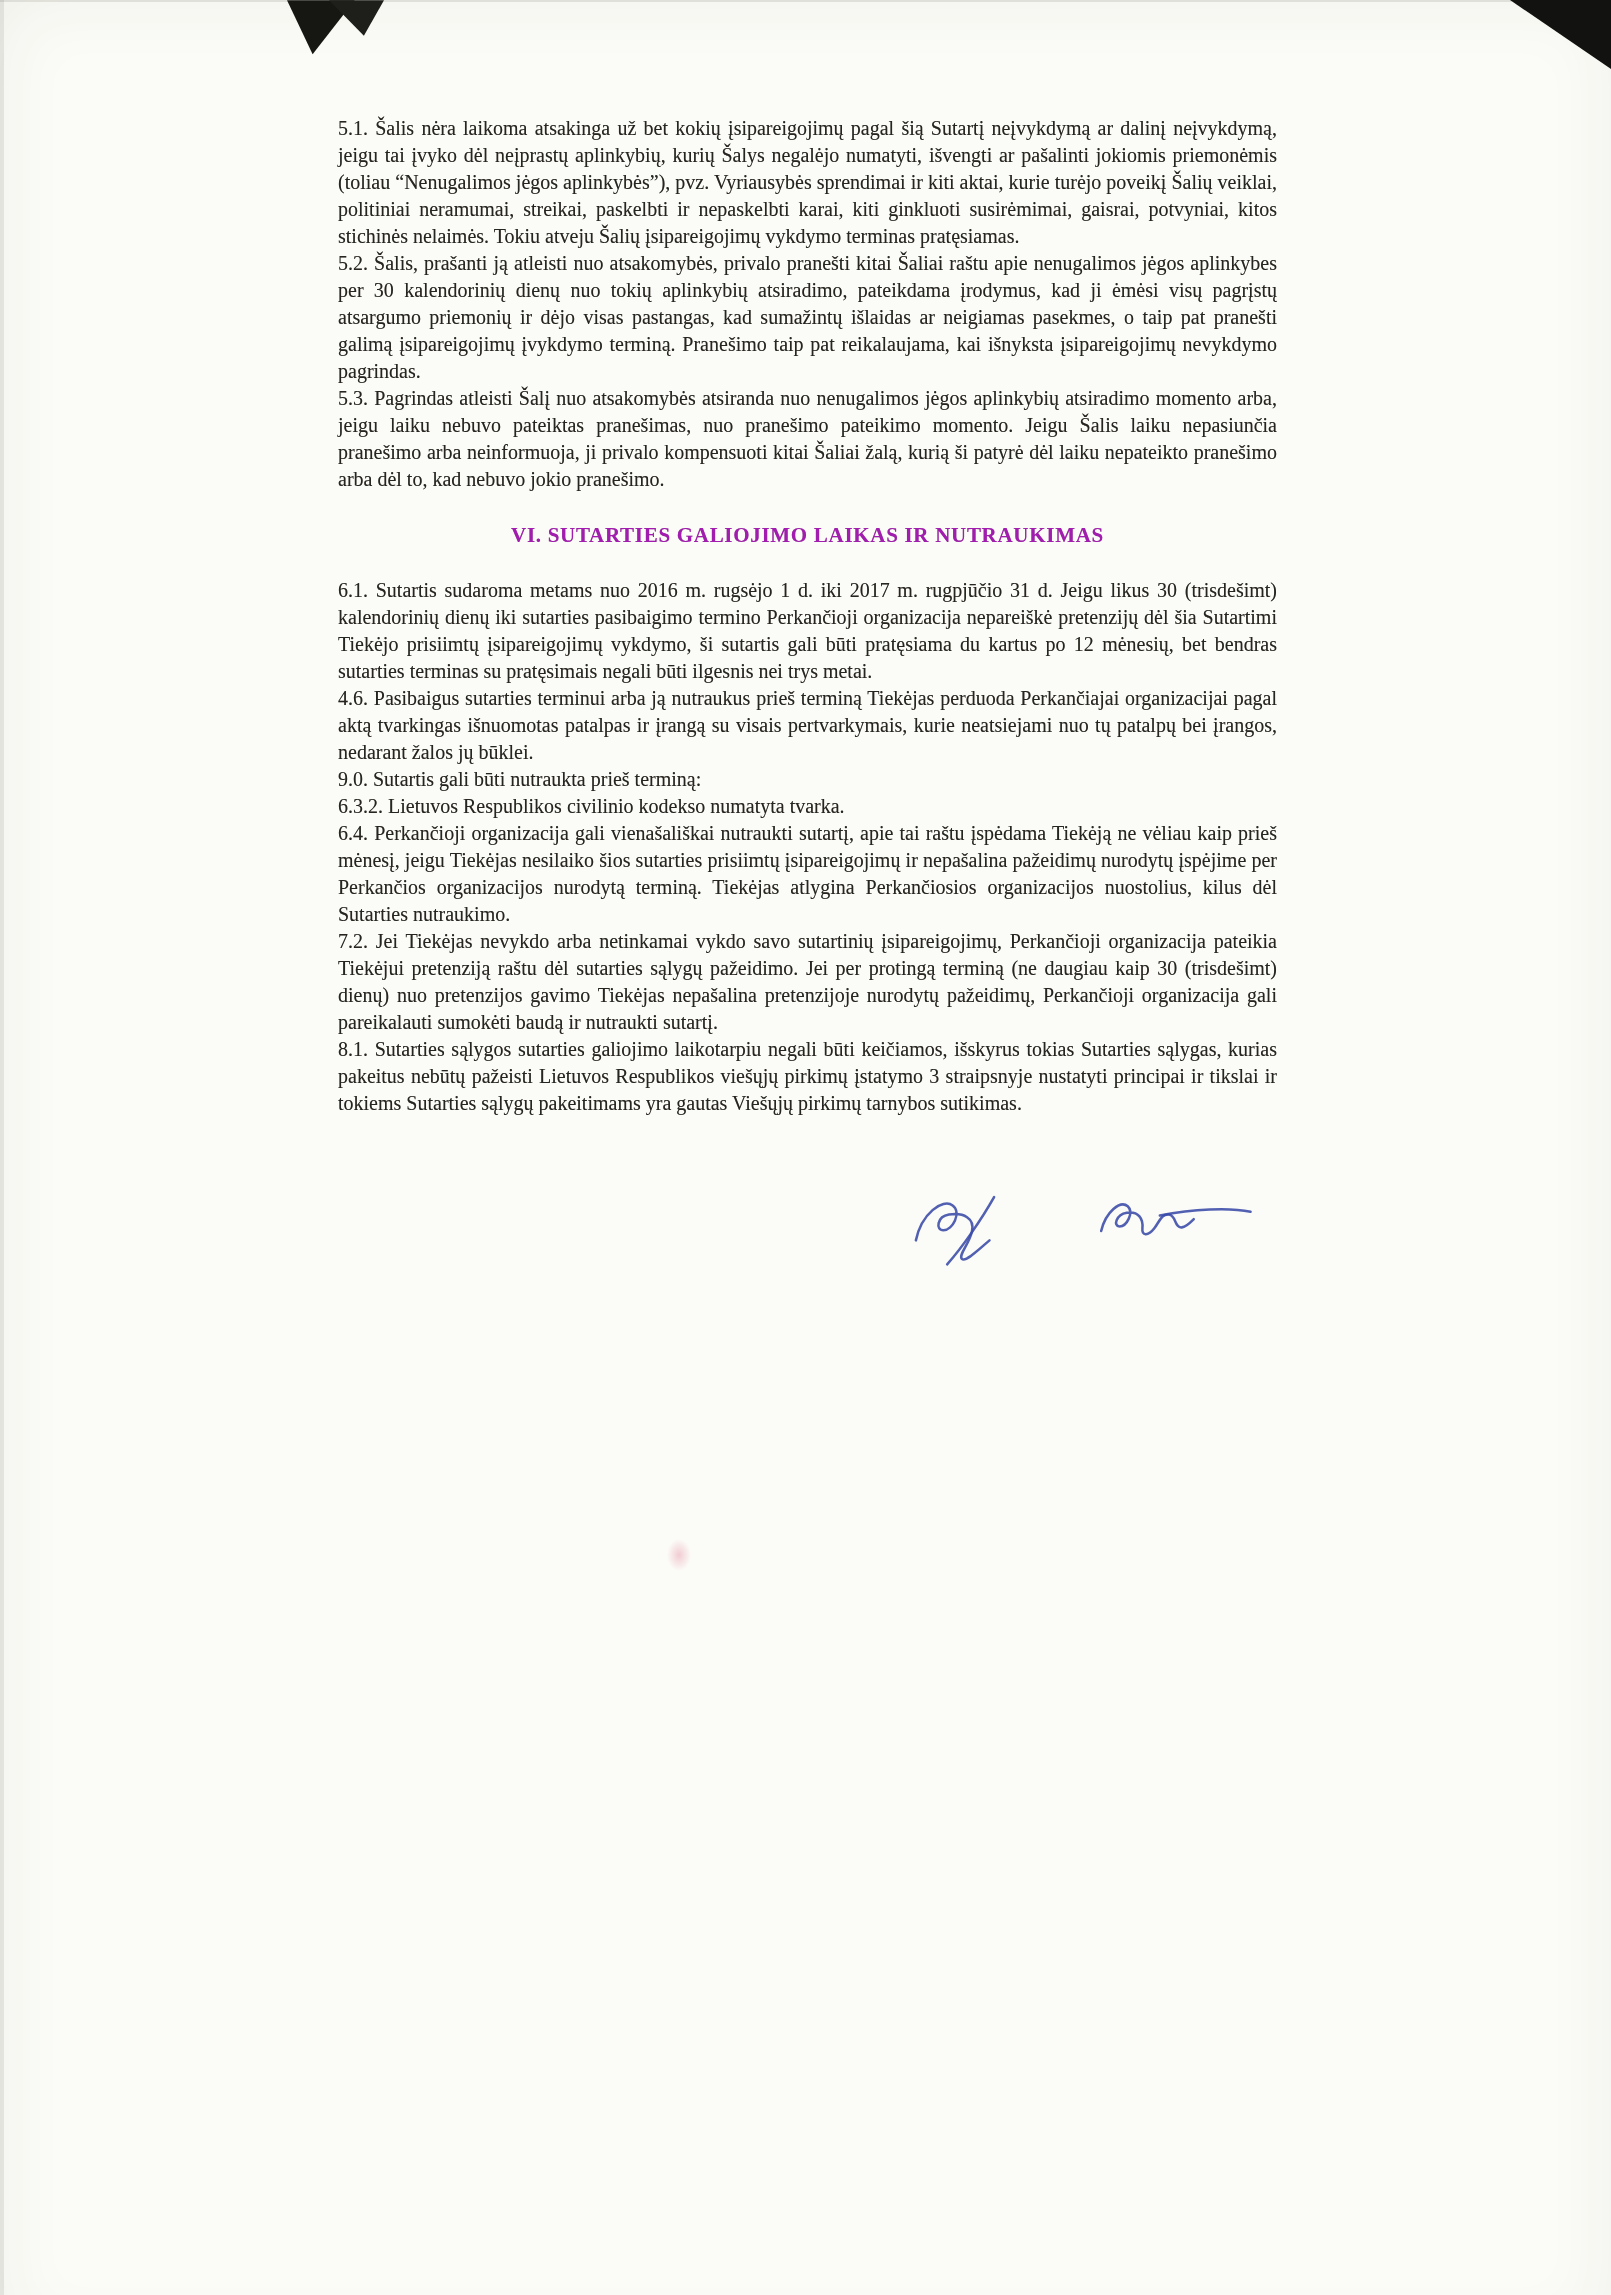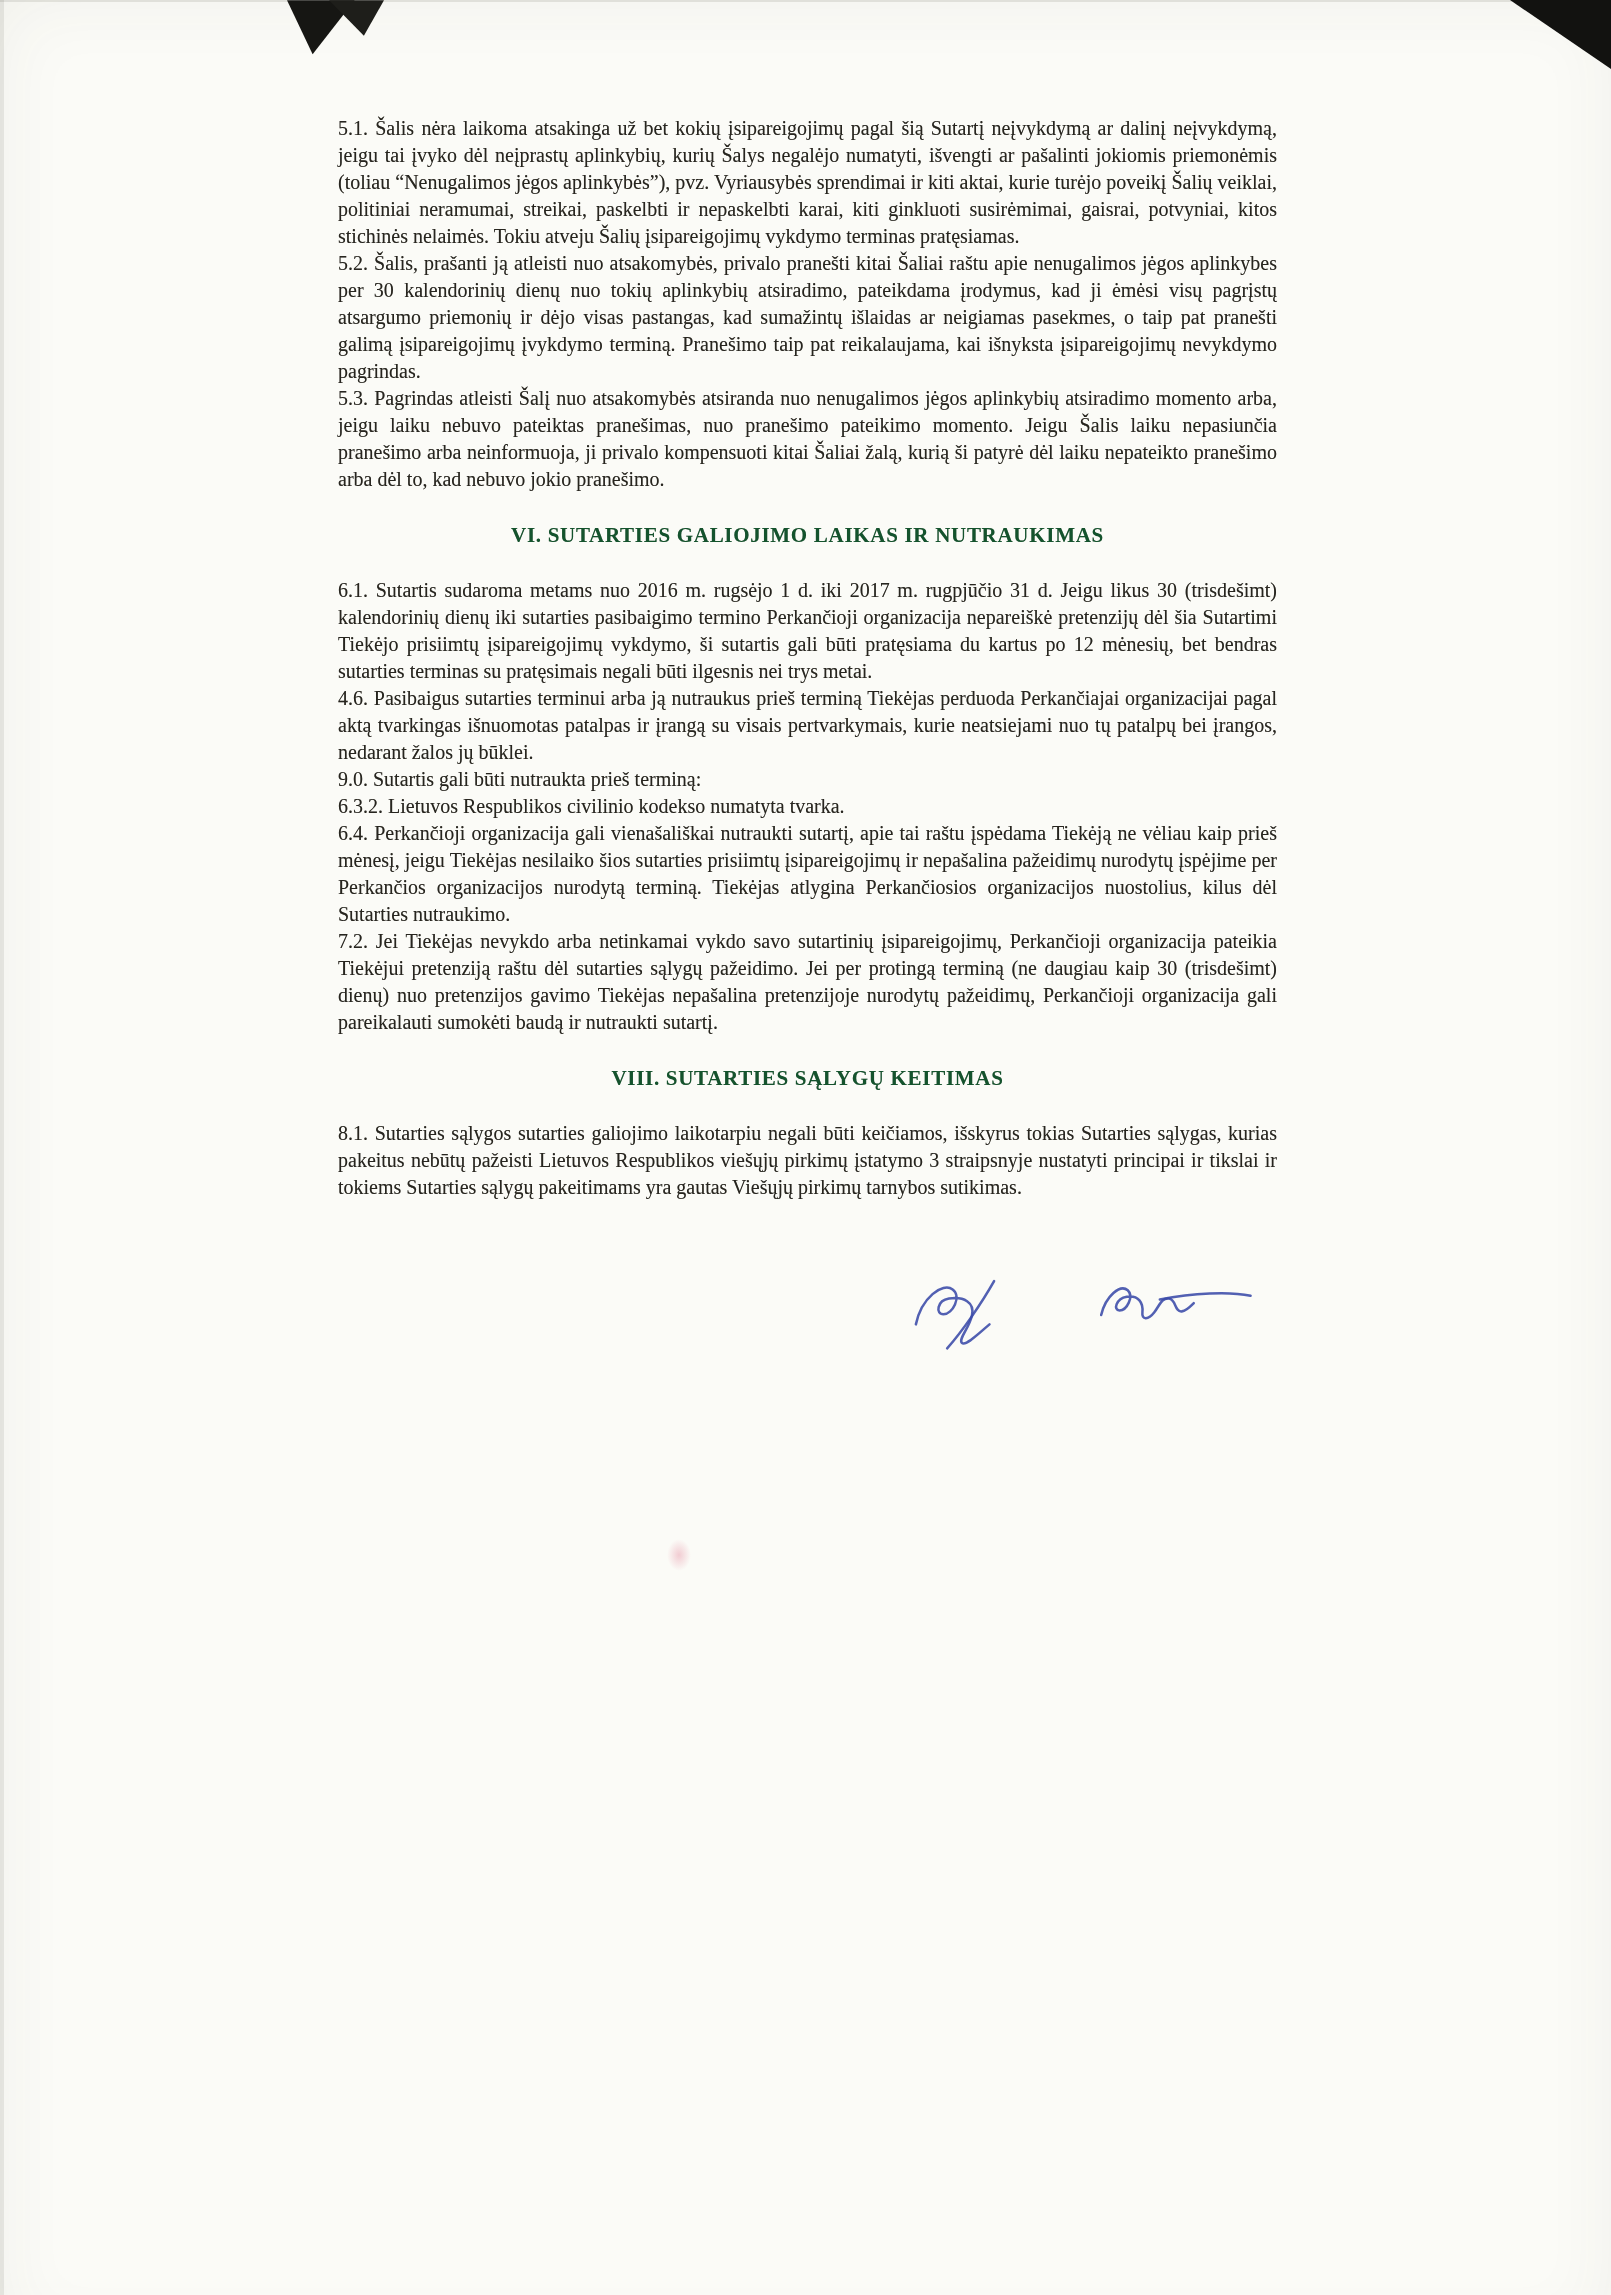--- a/index.html
+++ b/index.html
@@ -28,21 +28,21 @@
     text-align: justify;
     text-shadow: 0 0 0.5px rgba(45,42,35,0.35);
   }
   p.paragraph { margin: 0; }
   h2.heading {
     font-size: 21px;
     font-weight: bold;
     text-align: center;
     margin: 28.5px 0 28.5px 0;
     letter-spacing: 0.7px;
-    color: #14532d;
+    color: #a21caf;
   }
 
   .signatures {
     display: flex;
     gap: 51px;
     align-items: flex-start;
     margin-top: 69px;
     padding-left: 565px;
   }
   .sig svg { display: block; }
@@ -81,21 +81,20 @@
         <p class="paragraph">5.1. Šalis nėra laikoma atsakinga už bet kokių įsipareigojimų pagal šią Sutartį neįvykdymą ar dalinį neįvykdymą, jeigu tai įvyko dėl neįprastų aplinkybių, kurių Šalys negalėjo numatyti, išvengti ar pašalinti jokiomis priemonėmis (toliau “Nenugalimos jėgos aplinkybės”), pvz. Vyriausybės sprendimai ir kiti aktai, kurie turėjo poveikį Šalių veiklai, politiniai neramumai, streikai, paskelbti ir nepaskelbti karai, kiti ginkluoti susirėmimai, gaisrai, potvyniai, kitos stichinės nelaimės. Tokiu atveju Šalių įsipareigojimų vykdymo terminas pratęsiamas.</p>
         <p class="paragraph">5.2. Šalis, prašanti ją atleisti nuo atsakomybės, privalo pranešti kitai Šaliai raštu apie nenugalimos jėgos aplinkybes per 30 kalendorinių dienų nuo tokių aplinkybių atsiradimo, pateikdama įrodymus, kad ji ėmėsi visų pagrįstų atsargumo priemonių ir dėjo visas pastangas, kad sumažintų išlaidas ar neigiamas pasekmes, o taip pat pranešti galimą įsipareigojimų įvykdymo terminą. Pranešimo taip pat reikalaujama, kai išnyksta įsipareigojimų nevykdymo pagrindas.</p>
         <p class="paragraph">5.3. Pagrindas atleisti Šalį nuo atsakomybės atsiranda nuo nenugalimos jėgos aplinkybių atsiradimo momento arba, jeigu laiku nebuvo pateiktas pranešimas, nuo pranešimo pateikimo momento. Jeigu Šalis laiku nepasiunčia pranešimo arba neinformuoja, ji privalo kompensuoti kitai Šaliai žalą, kurią ši patyrė dėl laiku nepateikto pranešimo arba dėl to, kad nebuvo jokio pranešimo.</p>
         <h2 class="heading">VI. SUTARTIES GALIOJIMO LAIKAS IR NUTRAUKIMAS</h2>
         <p class="paragraph">6.1. Sutartis sudaroma metams nuo 2016 m. rugsėjo 1 d. iki 2017 m. rugpjūčio 31 d. Jeigu likus 30 (trisdešimt) kalendorinių dienų iki sutarties pasibaigimo termino Perkančioji organizacija nepareiškė pretenzijų dėl šia Sutartimi Tiekėjo prisiimtų įsipareigojimų vykdymo, ši sutartis gali būti pratęsiama du kartus po 12 mėnesių, bet bendras sutarties terminas su pratęsimais negali būti ilgesnis nei trys metai.</p>
         <p class="paragraph">4.6. Pasibaigus sutarties terminui arba ją nutraukus prieš terminą Tiekėjas perduoda Perkančiajai organizacijai pagal aktą tvarkingas išnuomotas patalpas ir įrangą su visais pertvarkymais, kurie neatsiejami nuo tų patalpų bei įrangos, nedarant žalos jų būklei.</p>
         <p class="paragraph">9.0. Sutartis gali būti nutraukta prieš terminą:</p>
         <p class="paragraph">6.3.2. Lietuvos Respublikos civilinio kodekso numatyta tvarka.</p>
         <p class="paragraph">6.4. Perkančioji organizacija gali vienašališkai nutraukti sutartį, apie tai raštu įspėdama Tiekėją ne vėliau kaip prieš mėnesį, jeigu Tiekėjas nesilaiko šios sutarties prisiimtų įsipareigojimų ir nepašalina pažeidimų nurodytų įspėjime per Perkančios organizacijos nurodytą terminą. Tiekėjas atlygina Perkančiosios organizacijos nuostolius, kilus dėl Sutarties nutraukimo.</p>
         <p class="paragraph">7.2. Jei Tiekėjas nevykdo arba netinkamai vykdo savo sutartinių įsipareigojimų, Perkančioji organizacija pateikia Tiekėjui pretenziją raštu dėl sutarties sąlygų pažeidimo. Jei per protingą terminą (ne daugiau kaip 30 (trisdešimt) dienų) nuo pretenzijos gavimo Tiekėjas nepašalina pretenzijoje nurodytų pažeidimų, Perkančioji organizacija gali pareikalauti sumokėti baudą ir nutraukti sutartį.</p>
-        <h2 class="heading">VIII. SUTARTIES SĄLYGŲ KEITIMAS</h2>
         <p class="paragraph">8.1. Sutarties sąlygos sutarties galiojimo laikotarpiu negali būti keičiamos, išskyrus tokias Sutarties sąlygas, kurias pakeitus nebūtų pažeisti Lietuvos Respublikos viešųjų pirkimų įstatymo 3 straipsnyje nustatyti principai ir tikslai ir tokiems Sutarties sąlygų pakeitimams yra gautas Viešųjų pirkimų tarnybos sutikimas.</p>
       </div>
 
     <div class="signatures">
       <div class="sig">
         <svg width="138" height="83" viewBox="0 0 300 180">
           <path d="M28,118 C40,60 86,26 108,42 C128,57 108,96 88,96 C70,96 74,66 100,62 C132,57 156,70 150,98 C144,126 120,150 128,158 C136,166 162,140 188,118" stroke="#3a4aa8"></path>
           <path d="M198,24 C172,70 130,132 96,170" stroke="#3a4aa8"></path>
         </svg>
       </div>

